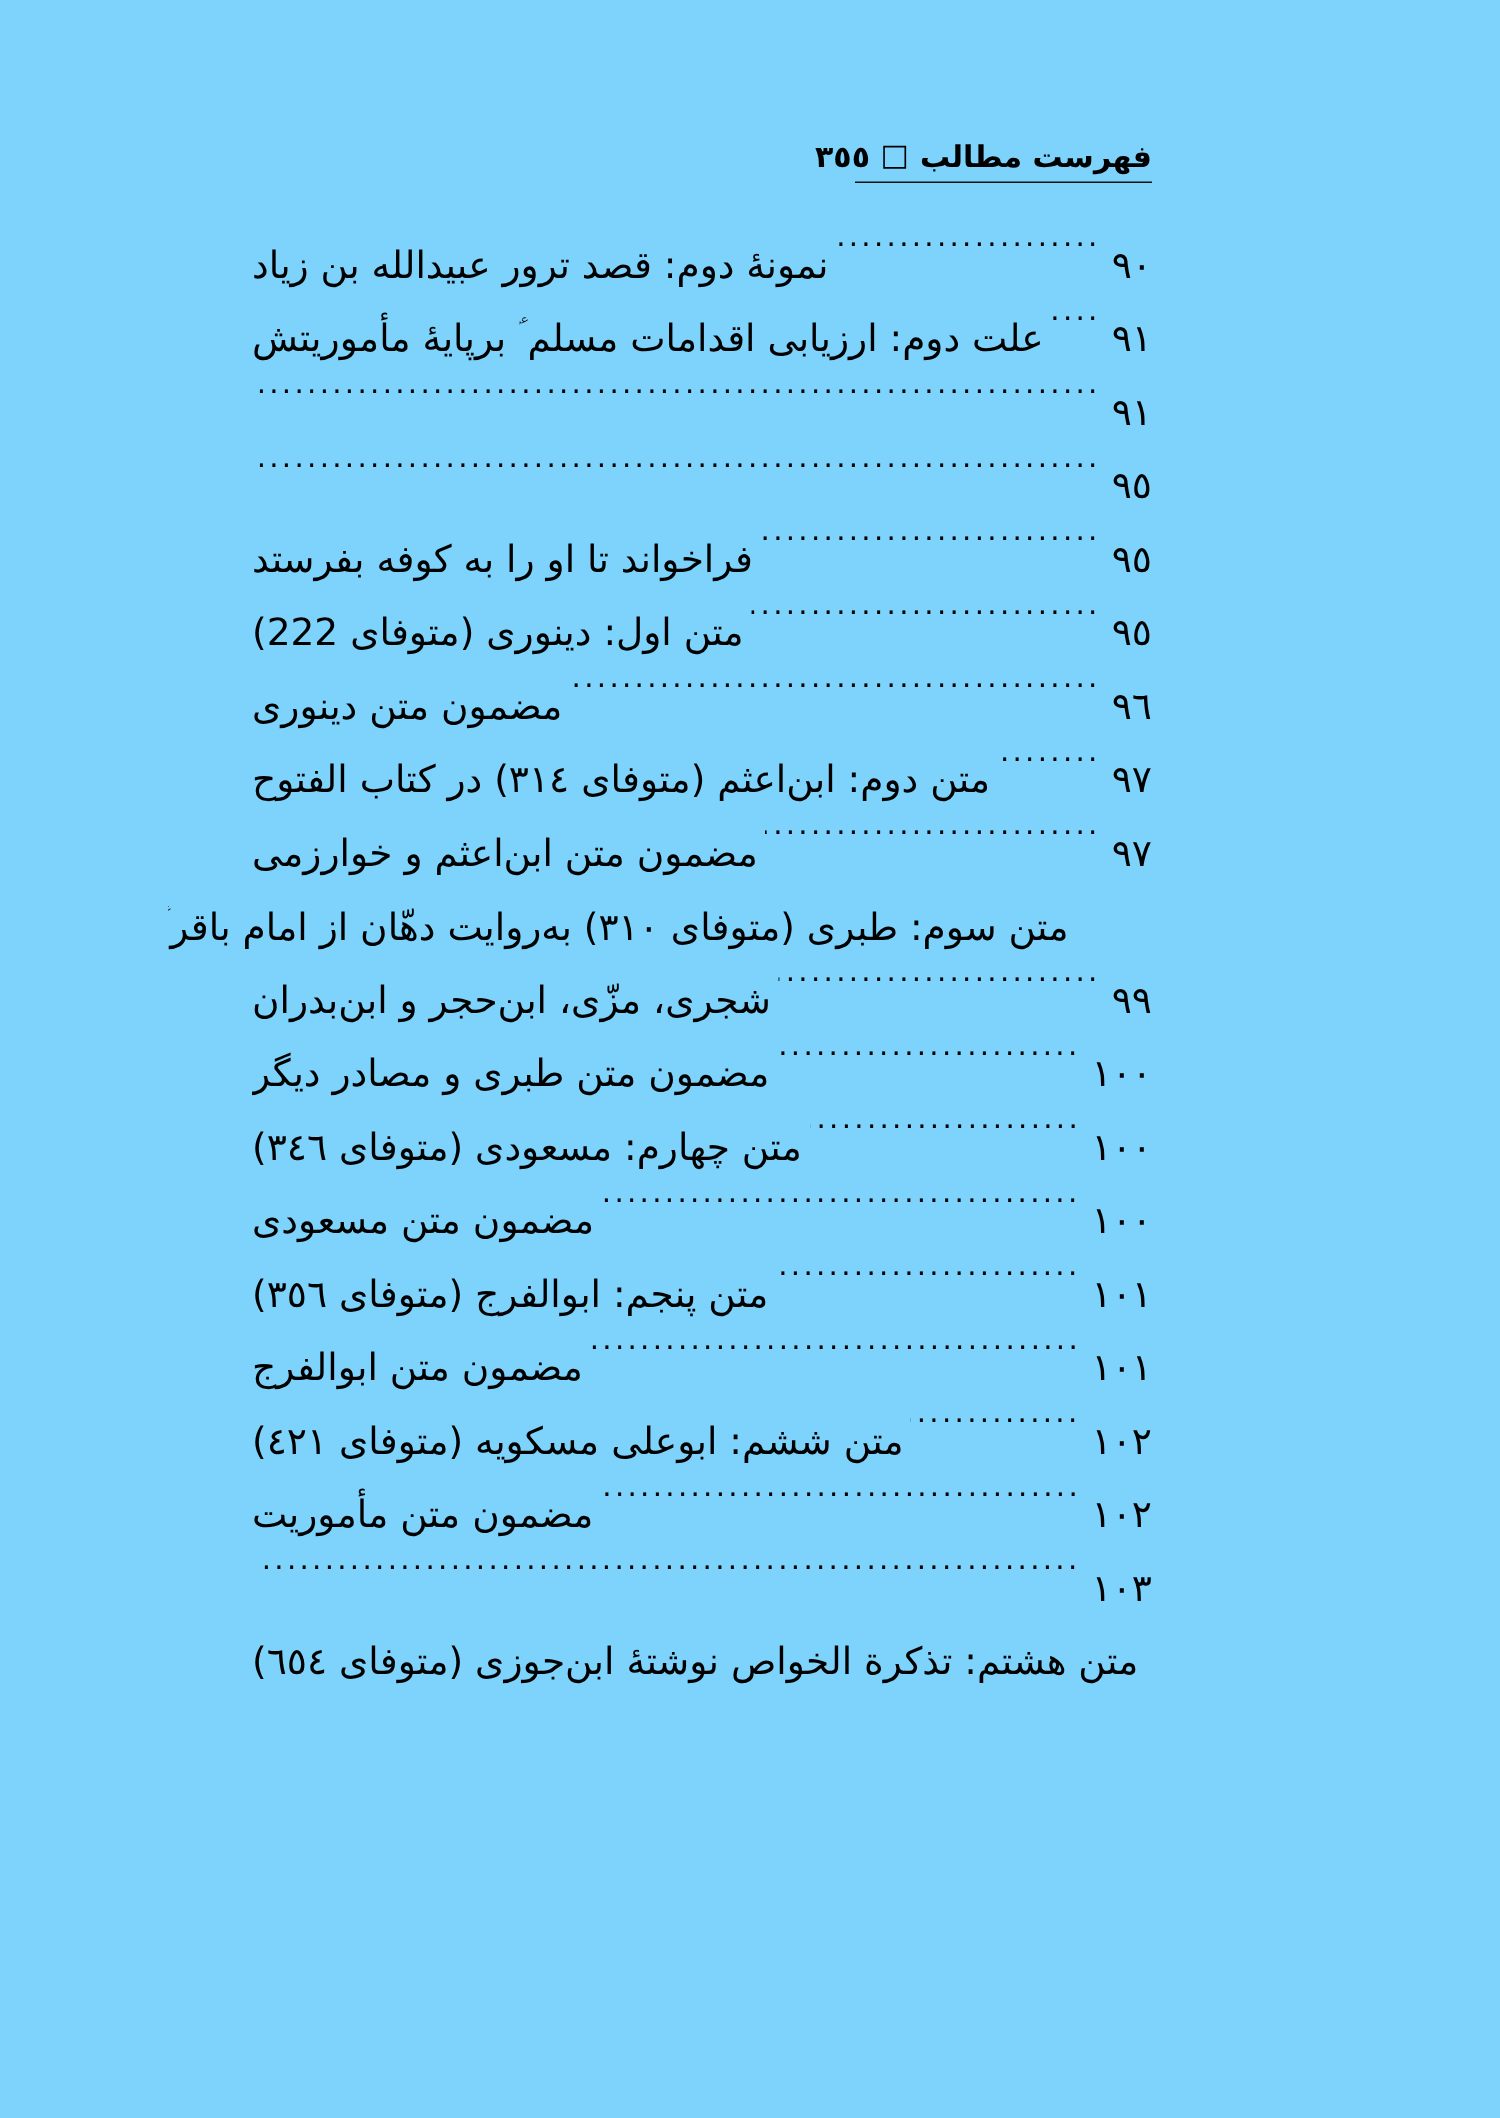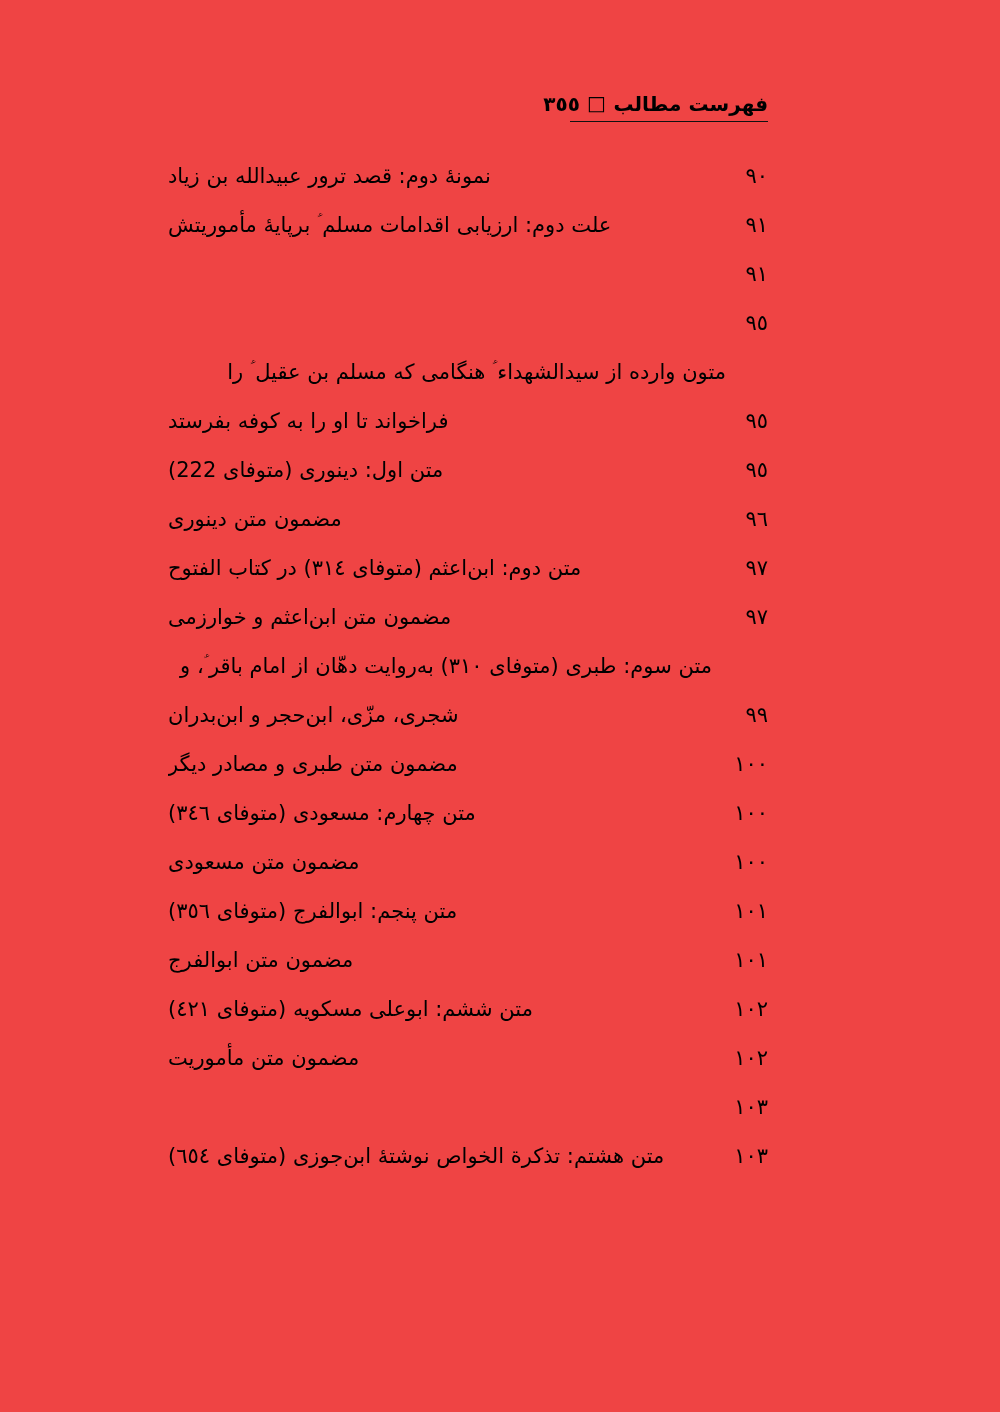--- a/index.html
+++ b/index.html
@@ -14,21 +14,21 @@
     font-family: "DejaVu Sans", "Liberation Sans", sans-serif;
     color: #000000;
     direction: rtl;
     position: relative;
     overflow: hidden;
   }
 
   .page {
     position: absolute;
     inset: 0;
-    background: #ef4444;
+    background: #7dd3fc;
   }
 
   
   .header {
     position: absolute;
     top: 92px;
     right: 232px;
     width: 220px;
     text-align: right;
   }
@@ -66,21 +66,21 @@
     margin-bottom: 0;
   }
 
   
   .line {
     display: flex;
     align-items: baseline;
     flex-direction: row-reverse;
     width: 100%;
     height: 49px;
-    font-size: 21px;
+    font-size: 25px;
     line-height: 49px;
     white-space: nowrap;
     overflow: hidden;
   }
 
   .line.bold .text,
   .line.bold .pageno { font-weight: bold; }
 
   .text {
     flex: 0 0 auto;
@@ -157,23 +157,20 @@
           <span class="pageno">٩١</span>
         </div>
       </div>
       <div class="entry">
         <div class="line">
           <span class="leader"></span>
           <span class="pageno">٩٥</span>
         </div>
       </div>
       <div class="entry">
-        <div class="line cont-first indent">
-          <span class="text">متون وارده از سیدالشهداء ؑ هنگامی که مسلم بن عقیل ؑ را</span>
-        </div>
         <div class="line">
           <span class="text">فراخواند تا او را به کوفه بفرستد</span>
           <span class="leader"></span>
           <span class="pageno">٩٥</span>
         </div>
       </div>
       <div class="entry">
         <div class="line">
           <span class="text">متن اول: دینوری (متوفای 222)</span>
           <span class="leader"></span>

